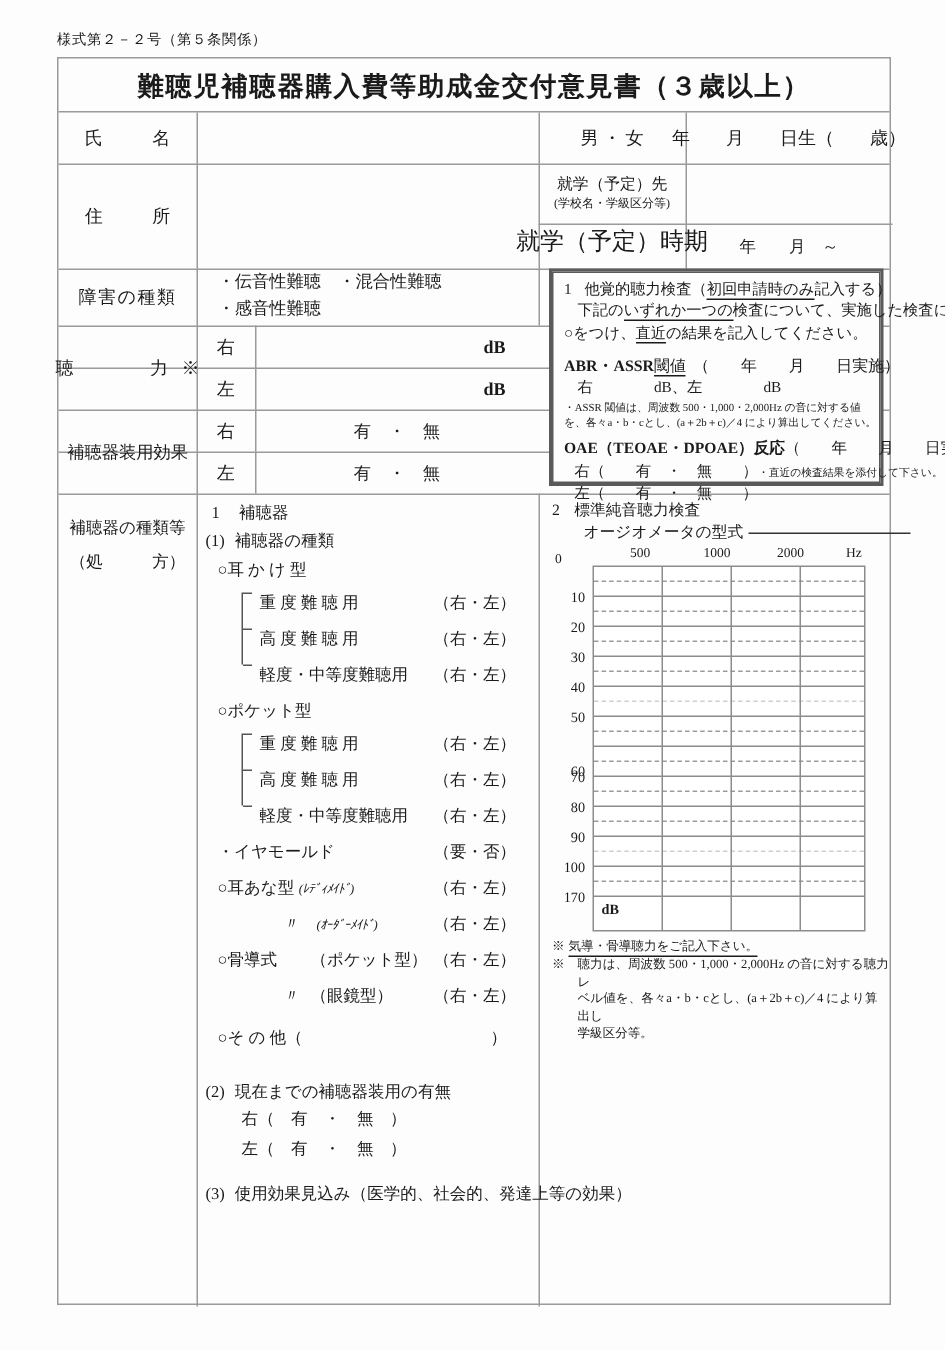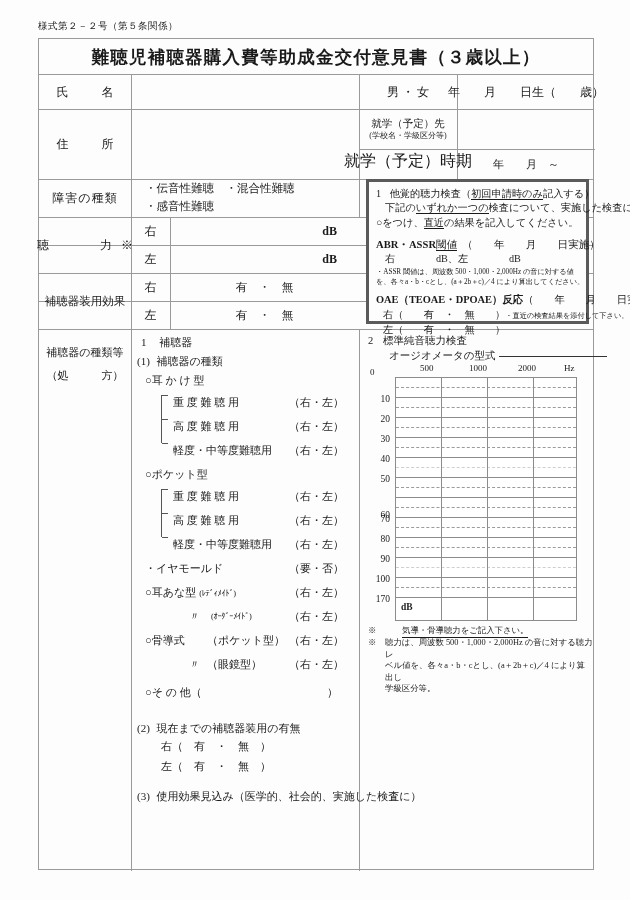--- a/index.html
+++ b/index.html
@@ -89,21 +89,21 @@
   .note .mk{position:absolute;left:0;}
   .note .tx{display:block;margin-left:17px;}
 
   
   .rx{position:absolute;font-size:11px;line-height:1;}
   .row{position:absolute;white-space:nowrap;font-size:11px;}
   .rl{position:absolute;white-space:nowrap;}
   .rr{position:absolute;white-space:nowrap;}
   .brk{position:absolute;border-left:1px solid #555;}
   .brk i{position:absolute;left:0;width:6px;border-top:1px solid #555;display:block;}
-  .hw{font-size:8.4px;letter-spacing:-.3px;}
+  .hw{font-size:8.4px;letter-spacing:-.3px;font-style:italic;}
 </style>
 </head>
 <body>
 
 <div class="page">
 
   <div class="formno">様式第２－２号（第５条関係）</div>
 
   <div class="frame">
 
@@ -260,21 +260,21 @@
 
         <div class="g-v" style="left:45px"></div>
         <div class="g-v" style="left:91px"></div>
         <div class="g-v" style="left:137px"></div>
 
         <div class="db-in" style="left:5px;top:224px">dB</div>
       </div>
 
       <div class="note" style="left:0;top:292px;width:225px">
         <span class="mk">※</span>
-        <span class="tx u" style="display:inline-block;margin-left:34px">気導・骨導聴力をご記入下さい。</span>
+        <span class="tx u" style="display:inline-block;margin-left:11px">気導・骨導聴力をご記入下さい。</span>
       </div>
       <div class="note" style="left:0;top:304px;width:225px">
         <span class="mk">※</span>
         <span class="tx">聴力は、周波数 500・1,000・2,000Hz の音に対する聴力レ</span>
         <span class="tx">ベル値を、各々a・b・cとし、(a＋2b＋c)／4 により算出し</span>
         <span class="tx">学級区分等。</span>
       </div>
     </div>
 
     <div class="rx" style="left:92px;top:290px;width:228px;height:542px">
@@ -340,19 +340,19 @@
 
       <div class="row" style="left:6px;top:394px">
         <span>(2)</span>
         <span style="margin-left:4px">現在までの補聴器装用の有無</span>
       </div>
       <div class="rl" style="left:30px;top:412px">右（　有　・　無　）</div>
       <div class="rl" style="left:30px;top:432px">左（　有　・　無　）</div>
 
       <div class="row" style="left:6px;top:462px">
         <span>(3)</span>
-        <span style="margin-left:4px">使用効果見込み（医学的、社会的、実施した検査に）</span>
+        <span style="margin-left:4px">使用効果見込み（医学的、社会的、発達上等の効果）</span>
       </div>
       <div style="position:absolute;left:6px;top:482px;width:216px;height:54px"></div>
     </div>
 
   </div>
 </div>
 
 </body></html>

